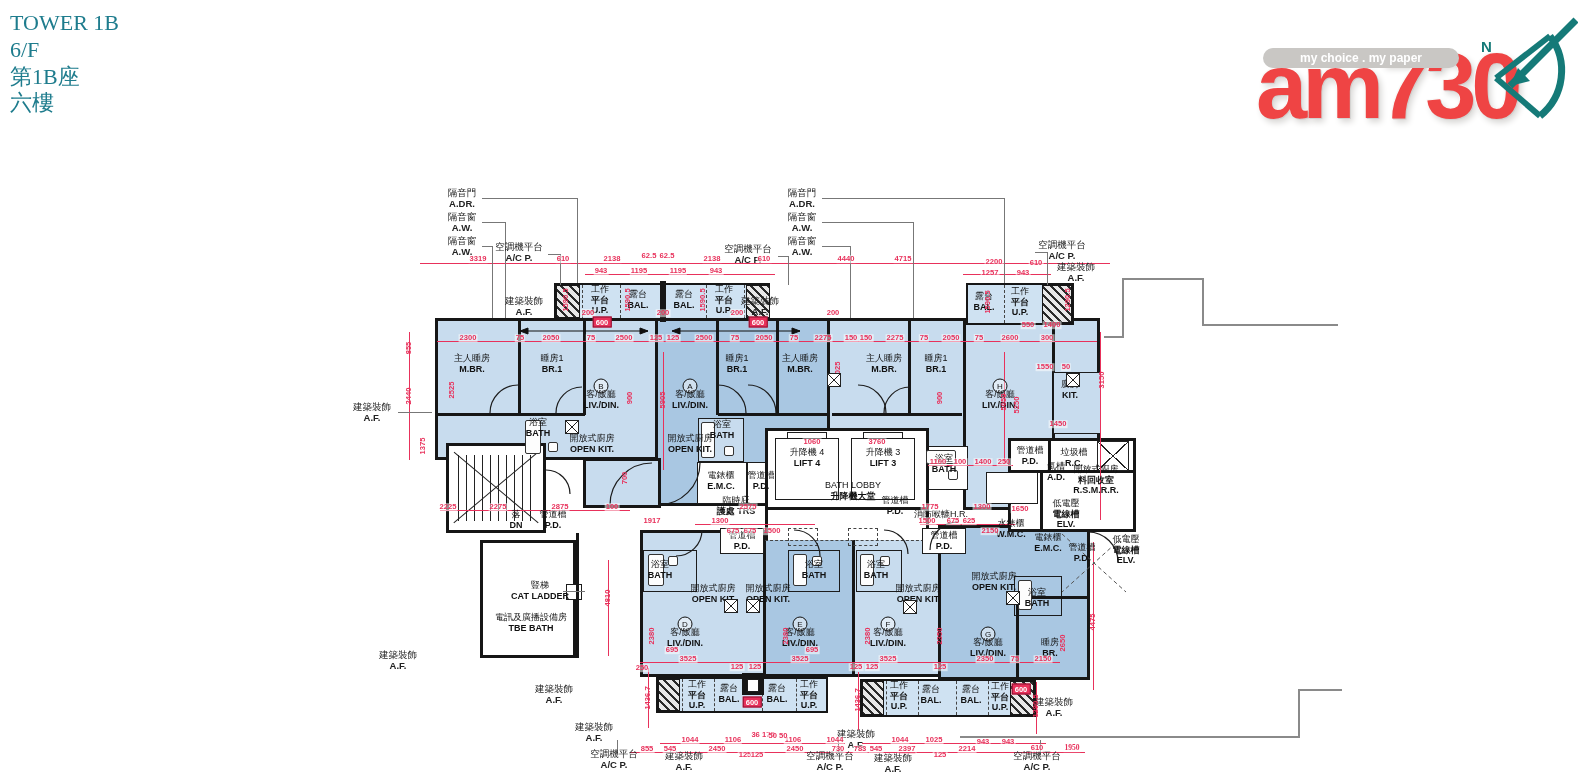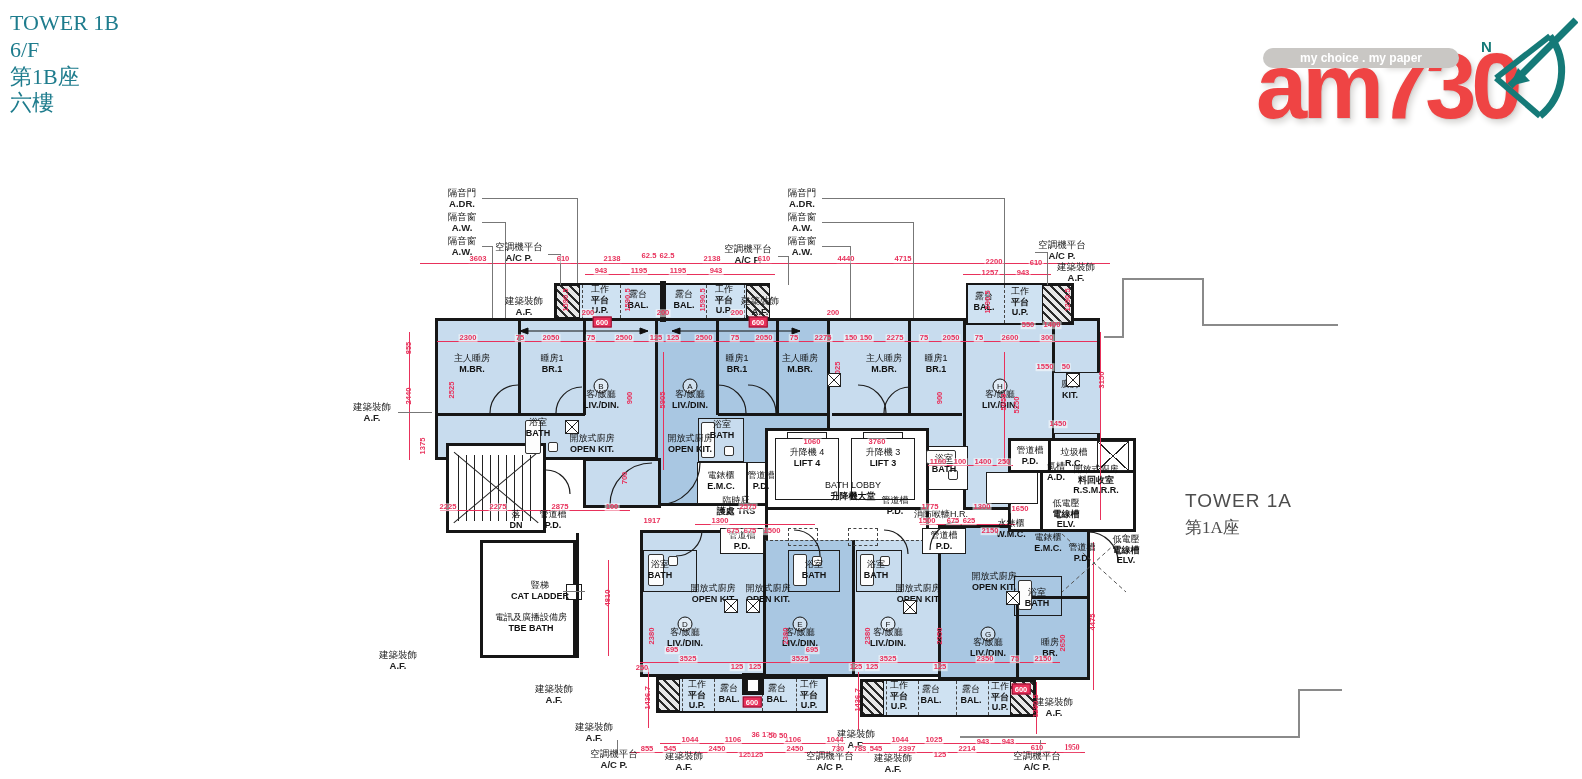--- a/index.html
+++ b/index.html
@@ -74,24 +74,20 @@
     <g stroke="#157a78" fill="none" stroke-width="6">
       <path d="M8 62 L62 20"></path>
       <path d="M8 62 L52 100"></path>
       <path d="M62 20 A58 58 0 0 1 52 100" stroke-width="7"></path>
     </g>
     <path d="M88 4 L22 70" stroke="#157a78" stroke-width="7" fill="none"></path>
     <path d="M22 70 l20 -5 -12 -13 z" fill="#157a78"></path>
   </svg>
   <div id="northN">N</div>
 
-  <div id="t1a">
-    <div class="a">TOWER 1A</div>
-    <div class="b">第1A座</div>
-  </div>
   <div class="outline" style="left:1104px;top:336px;width:20px;height:2px;"></div>
   <div class="outline" style="left:1122px;top:279px;width:2px;height:59px;"></div>
   <div class="outline" style="left:1122px;top:278px;width:82px;height:2px;"></div>
   <div class="outline" style="left:1202px;top:279px;width:2px;height:47px;"></div>
   <div class="outline" style="left:1202px;top:324px;width:136px;height:2px;"></div>
   <div class="outline" style="left:960px;top:736px;width:340px;height:2px;"></div>
   <div class="outline" style="left:1298px;top:690px;width:2px;height:48px;"></div>
   <div class="outline" style="left:1298px;top:689px;width:44px;height:2px;"></div>
 
   <div id="plan-layer" class="abs" style="left:0;top:0;width:1582px;height:779px;">
@@ -633,21 +629,21 @@
         <div class="en">A.F.</div>
       </div>
       <div class="ann" style="left: 1037px; top: 761px;">
         <div class="zh">空調機平台</div>
         <div class="en">A/C P.</div>
       </div>
       <div class="ann" style="left: 1054px; top: 707px;">
         <div class="zh">建築裝飾</div>
         <div class="en">A.F.</div>
       </div>
-      <div class="dim" style="left: 478px; top: 259px;">3603</div>
+      <div class="dim" style="left: 478px; top: 259px;">3319</div>
       <div class="dim" style="left: 563px; top: 259px;">610</div>
       <div class="dim" style="left: 612px; top: 259px;">2138</div>
       <div class="dim" style="left: 649px; top: 256px;">62.5</div>
       <div class="dim" style="left: 667px; top: 256px;">62.5</div>
       <div class="dim" style="left: 712px; top: 259px;">2138</div>
       <div class="dim" style="left: 764px; top: 259px;">610</div>
       <div class="dim" style="left: 846px; top: 259px;">4440</div>
       <div class="dim" style="left: 903px; top: 259px;">4715</div>
       <div class="dim" style="left: 994px; top: 262px;">2200</div>
       <div class="dim" style="left: 1036px; top: 263px;">610</div>

